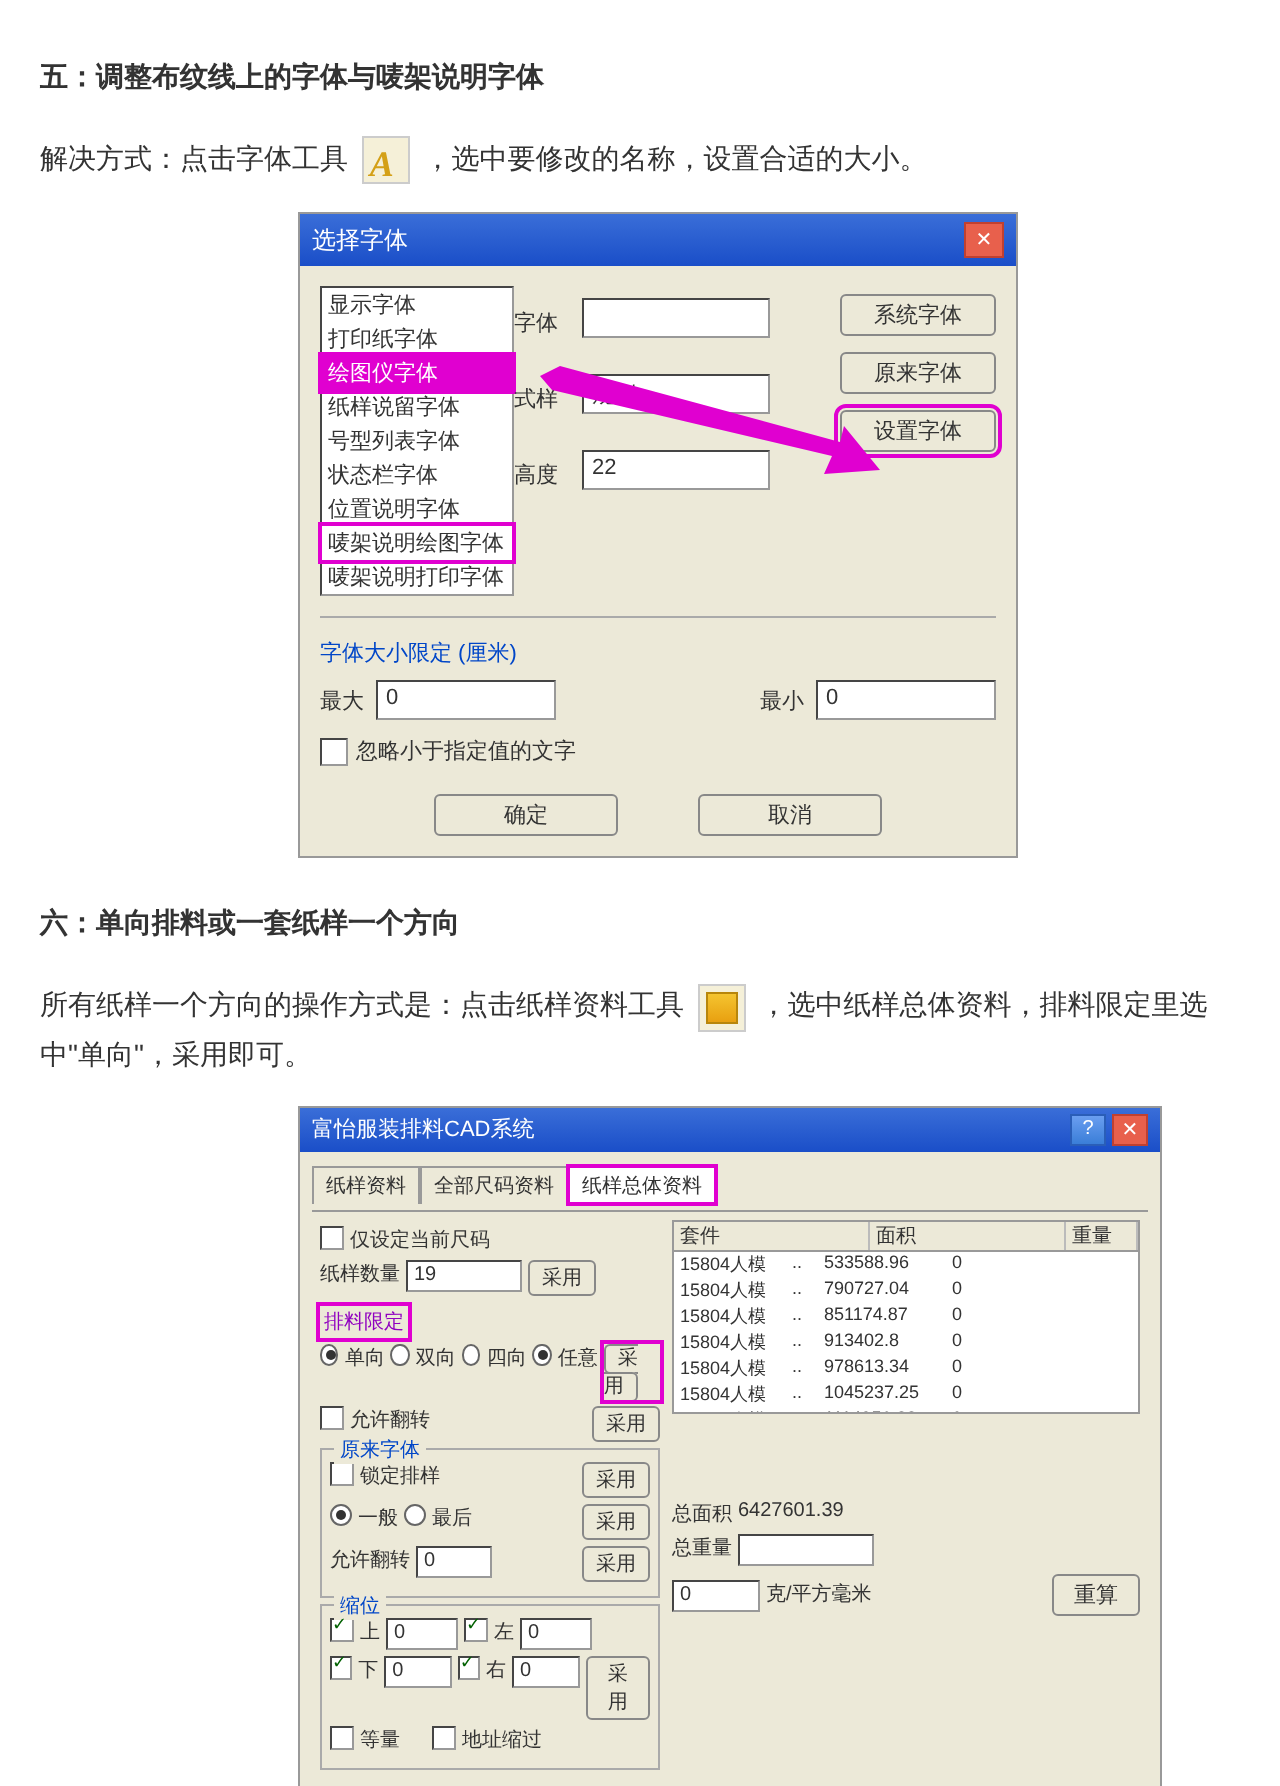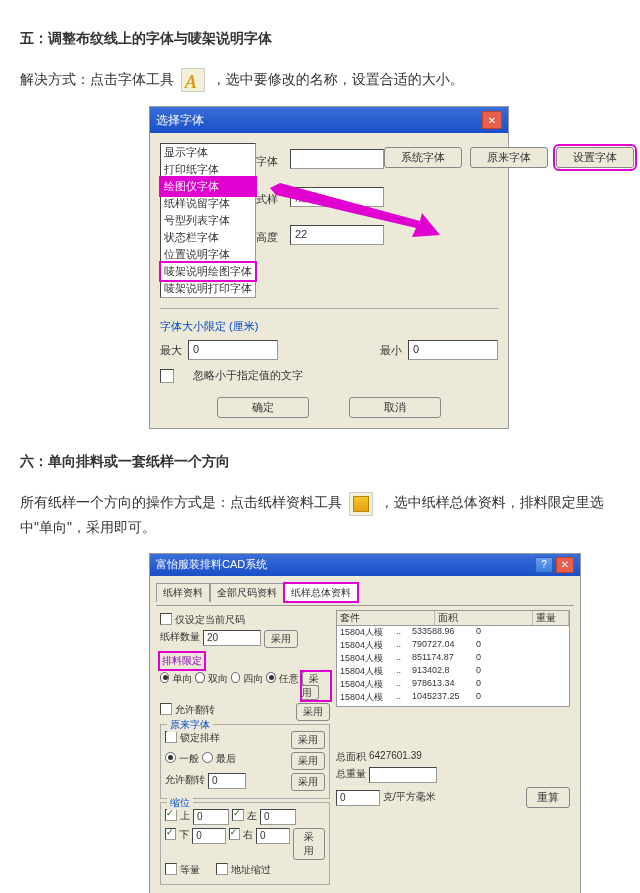--- a/index.html
+++ b/index.html
@@ -134,39 +134,39 @@
   .btn {
     background: #ece9d8;
     border: 1px solid #888;
     border-radius: 3px;
     font-size: 11px;
     padding: 2px 10px;
     text-align: center;
   }
   .rbtns {
     display: flex;
-    flex-direction: row;
+    flex-direction: column;
     gap: 8px;
     margin-top: 4px;
   }
   .rbtns .btn { width: 56px; }
   .pink-arrow {
     position: absolute;
     left: 110px;
     top: 40px;
     width: 170px;
     height: 60px;
     pointer-events: none;
   }
   .dlg1-divider { border-top: 1px solid #aaa; margin: 10px 0; }
   .limit-label { font-size: 11px; color: #0046c8; margin-bottom: 6px; }
   .limit-row { display: flex; align-items: center; gap: 6px; font-size: 11px; }
   .limit-row .text-input { width: 80px; }
   .spacer-lg { flex: 1; }
-  .checkbox-row { font-size: 11px; margin-top: 8px; display: flex; align-items: center; gap: 19px; }
+  .checkbox-row { font-size: 11px; margin-top: 8px; display: flex; align-items: center; gap: 4px; }
   .chk { width: 12px; height: 12px; background: #fff; border: 1px inset #999; }
   .btn-row-bottom { display: flex; justify-content: center; gap: 40px; margin-top: 14px; }
   .btn-row-bottom .btn { width: 70px; }
   .outline-magenta-btn { outline: 2px solid #e000d0; outline-offset: 1px; }
 
   
   .dialog2 {
     width: 430px;
     margin: 16px 0 5px 130px;
     box-shadow: 0 0 0 1px #999;
@@ -346,21 +346,21 @@
       <div class="tab tab-sel">纸样总体资料</div>
     </div>
     <div class="tab-content">
       <div class="left-col">
         <div class="row2">
           <span class="chk-sm"></span>
           <label>仅设定当前尺码</label>
         </div>
         <div class="row2">
           <label>纸样数量</label>
-          <div class="text-input" style="width:50px">20</div>
+          <div class="text-input" style="width:50px">19</div>
           <div class="btn">采用</div>
         </div>
         <div class="mg-box" style="padding:1px 2px; margin-top:2px;">
           <span class="purple-text">排料限定</span>
         </div>
         <div class="row2">
           <span class="radio on"></span>
           <label>单向</label>
           <span class="radio"></span>
           <label>双向</label>

